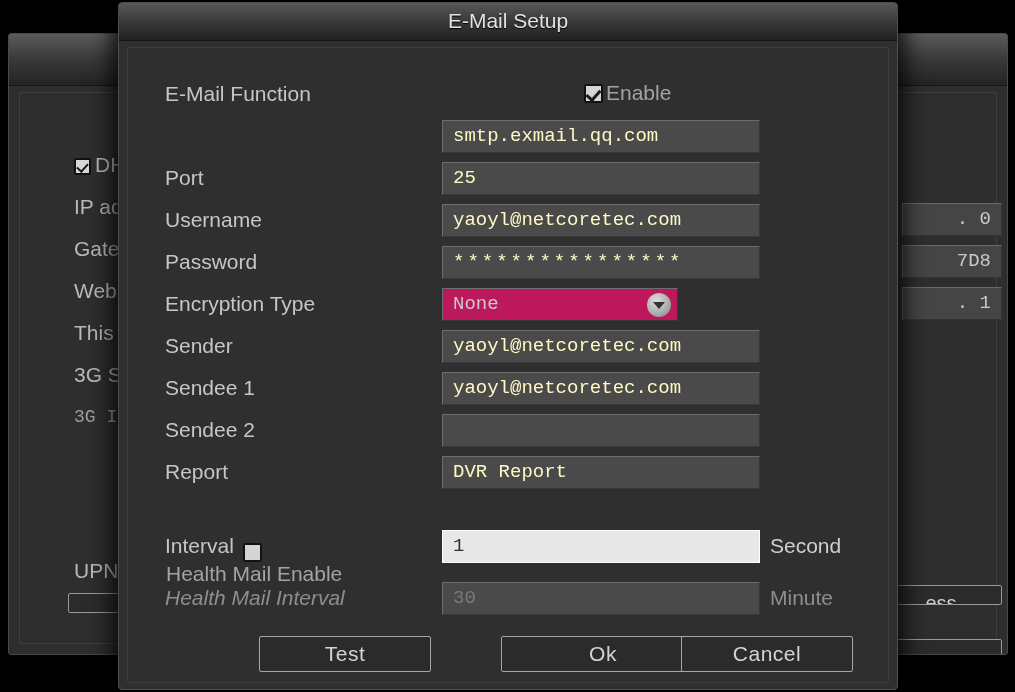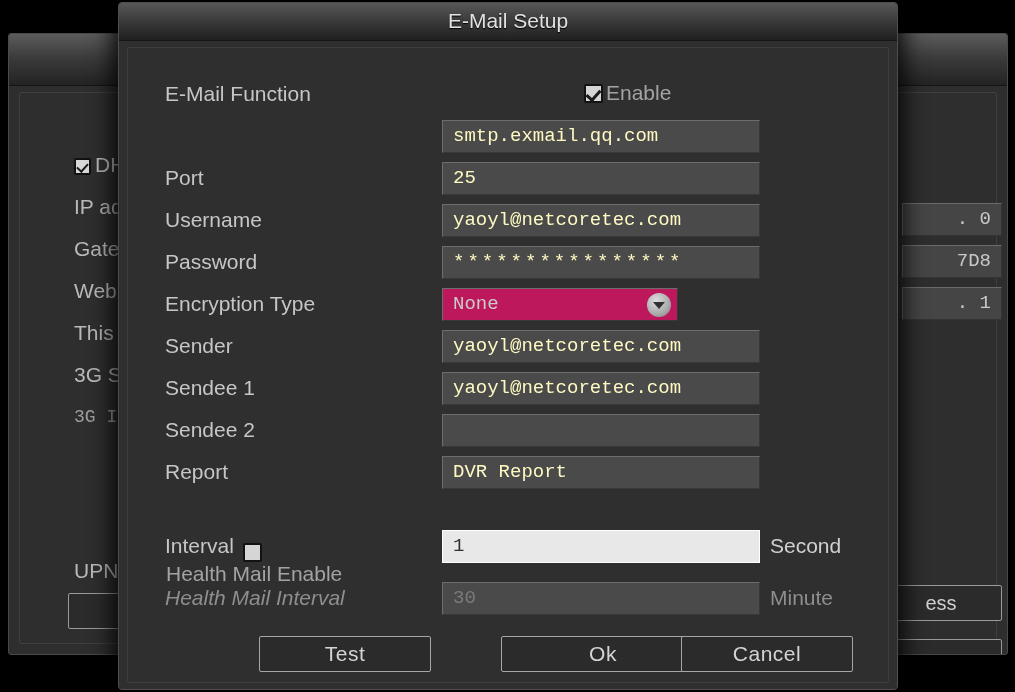--- a/index.html
+++ b/index.html
@@ -47,21 +47,21 @@
   }
   .bg-field {
     position: absolute;
     background: #454545;
     border-top: 1px solid #6a6a6a; border-left: 1px solid #6a6a6a;
     border-right: 1px solid #343434; border-bottom: 1px solid #343434;
     color: #c9c9c9; font-family: "Liberation Mono", monospace; font-size: 19px;
     text-align: right; padding: 4px 10px 0 0; height: 33px;
   }
   .bg-btn {
-    position: absolute; height: 36px;
+    position: absolute; height: 20px;
     background: #2b2b2b; border: 1px solid #9a9a9a; border-radius: 2px;
     color: #cfcfcf; font-size: 20px; text-align: center; line-height: 34px;
     overflow: hidden; white-space: nowrap;
   }
 
   
   .dialog {
     position: absolute; left: 118px; top: 2px; width: 780px; height: 688px;
     background: #2f2f2f;
     border: 1px solid #4e4e4e;

